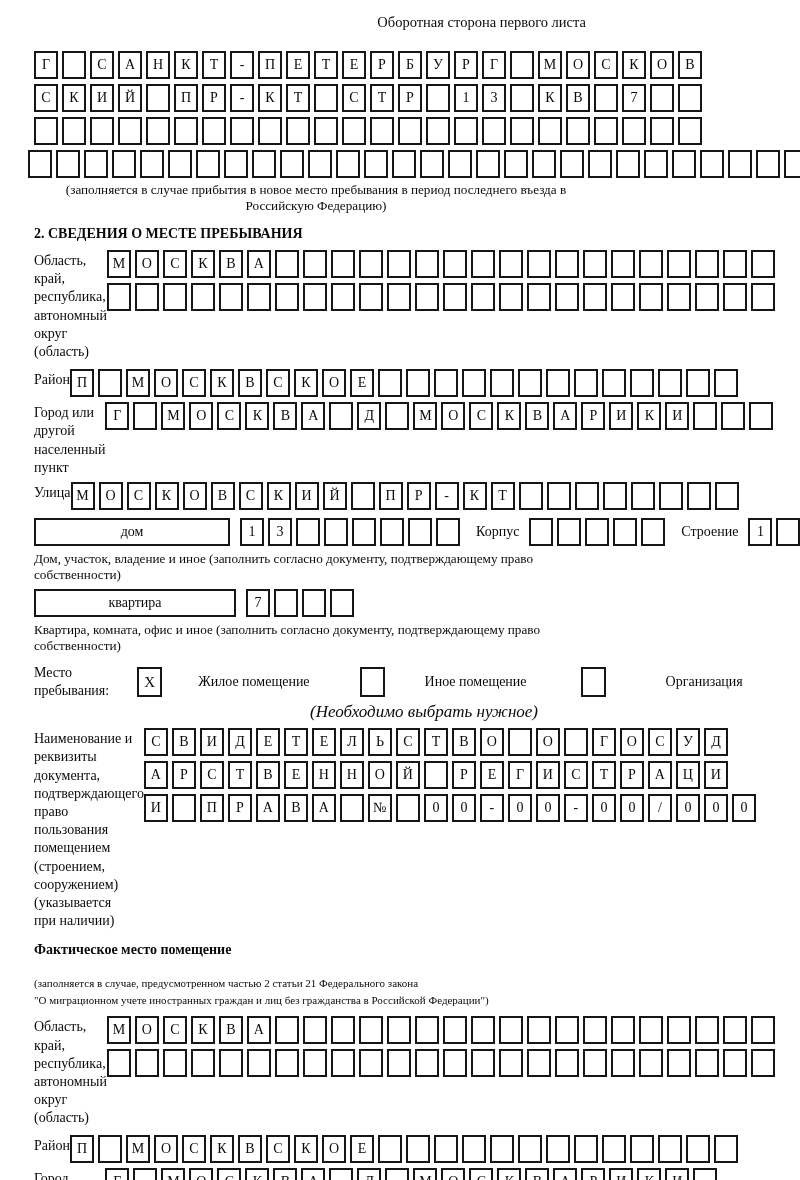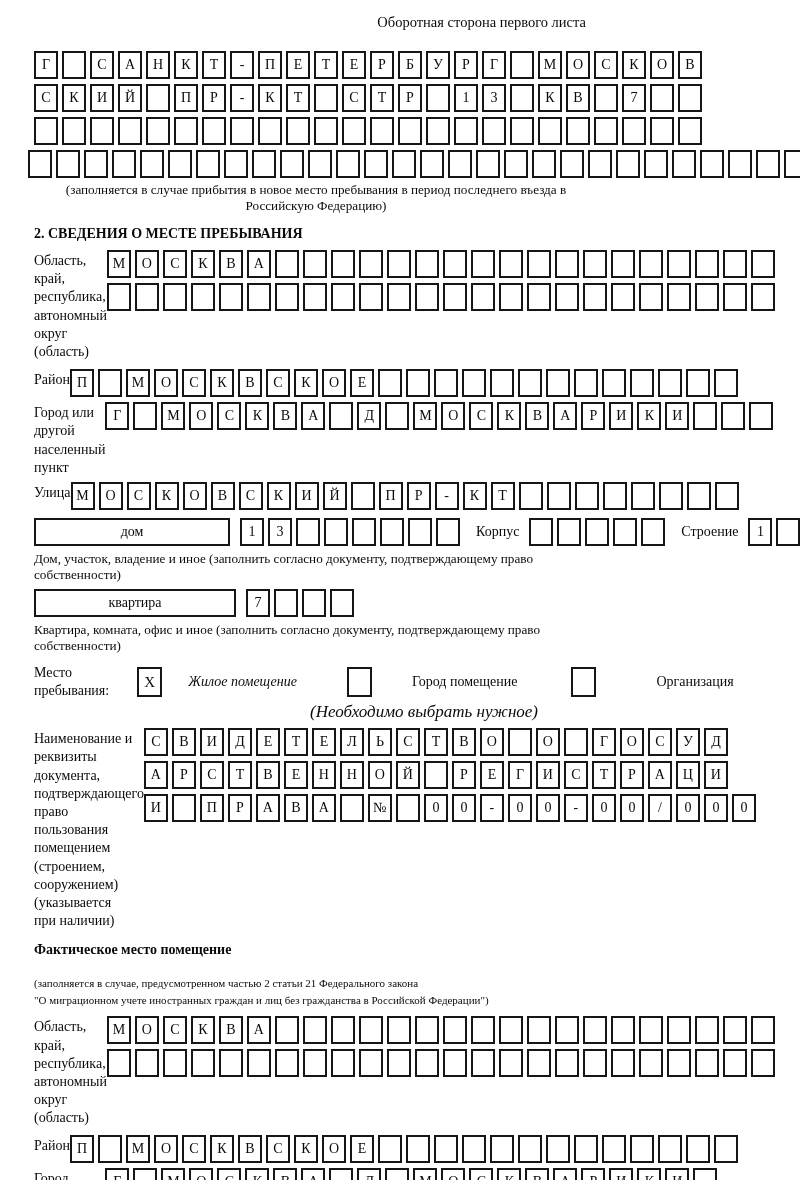--- a/index.html
+++ b/index.html
@@ -32,21 +32,21 @@
   .house-row{align-items:center;margin-top:8px;}
   .house-row .cells{margin-left:10px;}
   .house-row .lbl2{margin-left:16px;padding-top:0;}
   .stay-row{align-items:center;margin:10px 0 2px 0;gap:20px;}
   .cb{
     width:21px;height:26px;border:2px solid #161616;display:flex;align-items:center;
     justify-content:center;font-size:15px;background:#fff;flex:0 0 auto;
   }
   .opt{font-size:14px;white-space:nowrap;}
   .stay-row .flabel{padding-top:0;}
-  .m8{margin-left:8px;} .m12{margin-left:6px;font-style:italic;} .m20{margin-left:20px;}
+  .m8{margin-left:8px;} .m12{margin-left:16px;} .m20{margin-left:20px;}
   .m30{margin-left:30px;} .m34{margin-left:34px;} .m40{margin-left:40px;}
   .stay-note{width:520px;margin:0 0 6px 130px;text-align:center;font-size:17px;font-style:italic;}
   .fact-note{font-size:11px;line-height:1.5;white-space:pre-line;margin-bottom:8px;margin-top:17px;}
   .mt8{margin-top:8px;}
 </style>
 </head>
 <body>
 
 <div class="sheet">
 
@@ -357,21 +357,21 @@
         <span class="cell"></span>
       </div>
   </div>
   <div class="note">Квартира, комната, офис и иное (заполнить согласно документу, подтверждающему право собственности)</div>
 
   <div class="frow stay-row">
     <div class="flabel">Место пребывания:</div>
     <div class="cb m8">X</div>
     <div class="opt m12">Жилое помещение</div>
     <div class="cb m30"></div>
-    <div class="opt m20">Город помещение</div>
+    <div class="opt m20">Иное помещение</div>
     <div class="cb m34"></div>
     <div class="opt m40">Организация</div>
   </div>
   <div class="stay-note">(Необходимо выбрать нужное)</div>
 
   <div class="frow">
     <div class="flabel">Наименование и реквизиты
 документа, подтверждающего
 право пользования
 помещением (строением,

